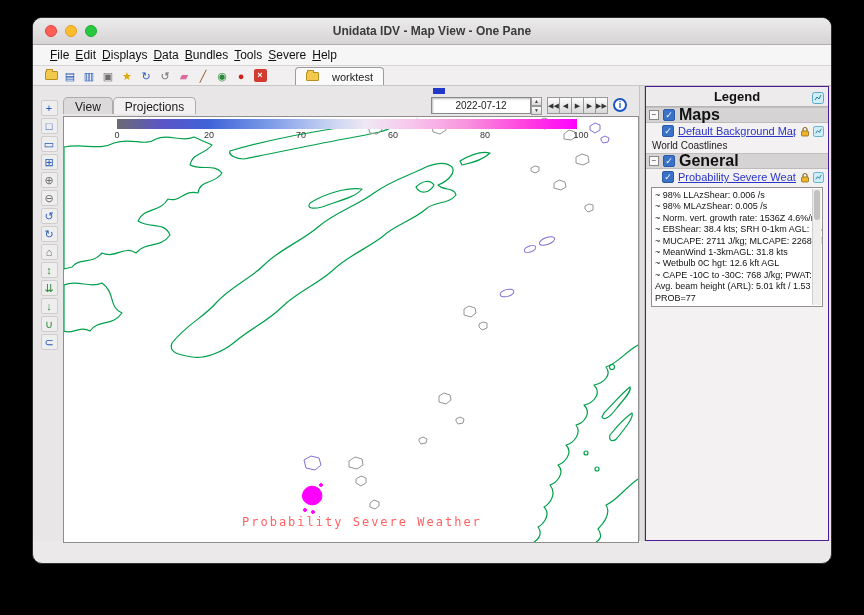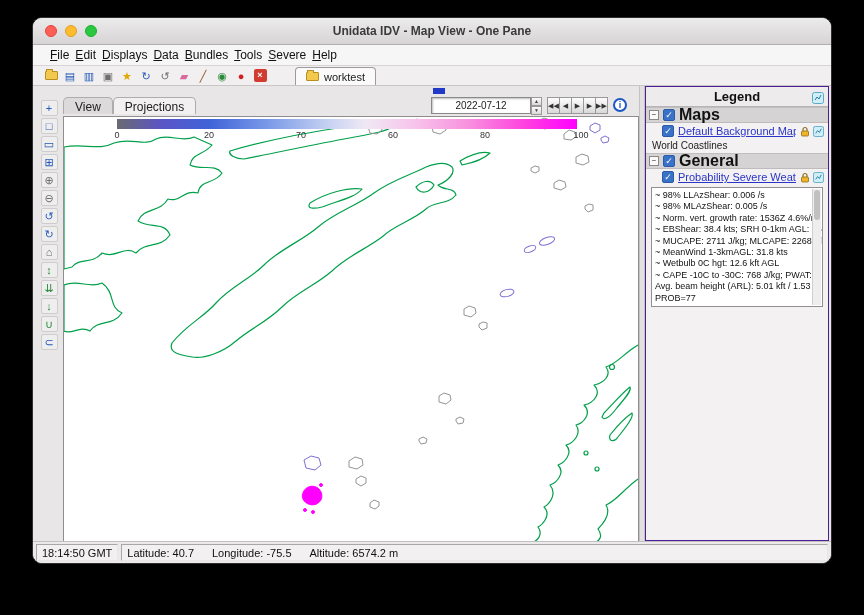--- a/index.html
+++ b/index.html
@@ -32,21 +32,21 @@
   .tbtn { width:16px; height:16px; display:flex; align-items:center; justify-content:center;
     font-size:11px; line-height:16px; }
   .c-blue { color:#2458b8; } .c-gray { color:#6e6e6e; } .c-gold { color:#e0a800; }
   .c-pink { color:#d86a9c; } .c-brown { color:#8a5a2a; } .c-green { color:#2a8a3a; }
   .c-red { color:#cf2020; }
   .folder { width:13px; height:9px; background:#f2c94c; border:1px solid #b8901f; border-radius:1px; position:relative; }
   .folder::before { content:""; position:absolute; top:-3px; left:0; width:5px; height:2px;
     background:#f2c94c; border:1px solid #b8901f; border-bottom:none; }
   .icon-close { width:13px; height:13px; background:#d23b2f; color:#fff; font-size:9px; font-weight:bold;
     line-height:13px; text-align:center; border-radius:2px; }
-  .worktab { margin-left:24px; align-self:flex-end; height:18px; display:flex; align-items:center; gap:5px;
+  .worktab { margin-left:24px; align-self:flex-end; height:18px; display:flex; align-items:center; gap:13px;
     padding:0 10px; background:#fafafa; border:1px solid #9d9b9b; border-bottom:none;
     border-radius:4px 4px 0 0; font-size:11px; color:#222; }
 
   
   .main { position:absolute; top:68px; bottom:22px; left:0; right:0; background:#e8e6e6; }
 
   .left-strip { position:absolute; left:3px; top:14px; width:26px; display:flex; flex-direction:column;
     gap:2px; align-items:center; }
   .sbtn { width:17px; height:16px; font-size:11px; line-height:15px; text-align:center;
     background:#efeeee; border:1px solid #cfcccc; border-radius:2px; }
@@ -261,20 +261,21 @@
         </svg>
 
         <div class="cbar"></div>
         <span class="ctick" style="left:53px">0</span>
         <span class="ctick" style="left:145px">20</span>
         <span class="ctick" style="left:237px">70</span>
         <span class="ctick" style="left:329px">60</span>
         <span class="ctick" style="left:421px">80</span>
         <span class="ctick" style="left:517px">100</span>
 
+        <div class="map-label">Probability Severe Weather</div>
       </div>
 
       <div class="splitter"></div>
 
       <div class="legend">
         <div class="lg-header">
           <span>Legend</span>
           <span class="lg-float">
             <svg width="12" height="12" viewBox="0 0 12 12">
                 <rect x="0.5" y="0.5" width="11" height="11" rx="2" fill="#cfeef8" stroke="#5aa8c8"></rect>
@@ -335,23 +336,15 @@
           <div class="lg-line">~ CAPE -10C to -30C: 768 J/kg; PWAT: 1.5</div>
           <div class="lg-line">Avg. beam height (ARL): 5.01 kft / 1.53 k</div>
           <div class="lg-line">PROB=77</div>
           <div class="lg-scroll">
             <div class="lg-thumb"></div>
           </div>
         </div>
       </div>
     </div>
 
-    <div class="statusbar">
-      <div class="scell">18:14:50 GMT</div>
-      <div class="scell grow">
-        <span>Latitude:  40.7</span>
-        <span>Longitude: -75.5</span>
-        <span>Altitude: 6574.2 m</span>
-      </div>
-    </div>
 
   </div>
 </div>
 
 </body></html>

